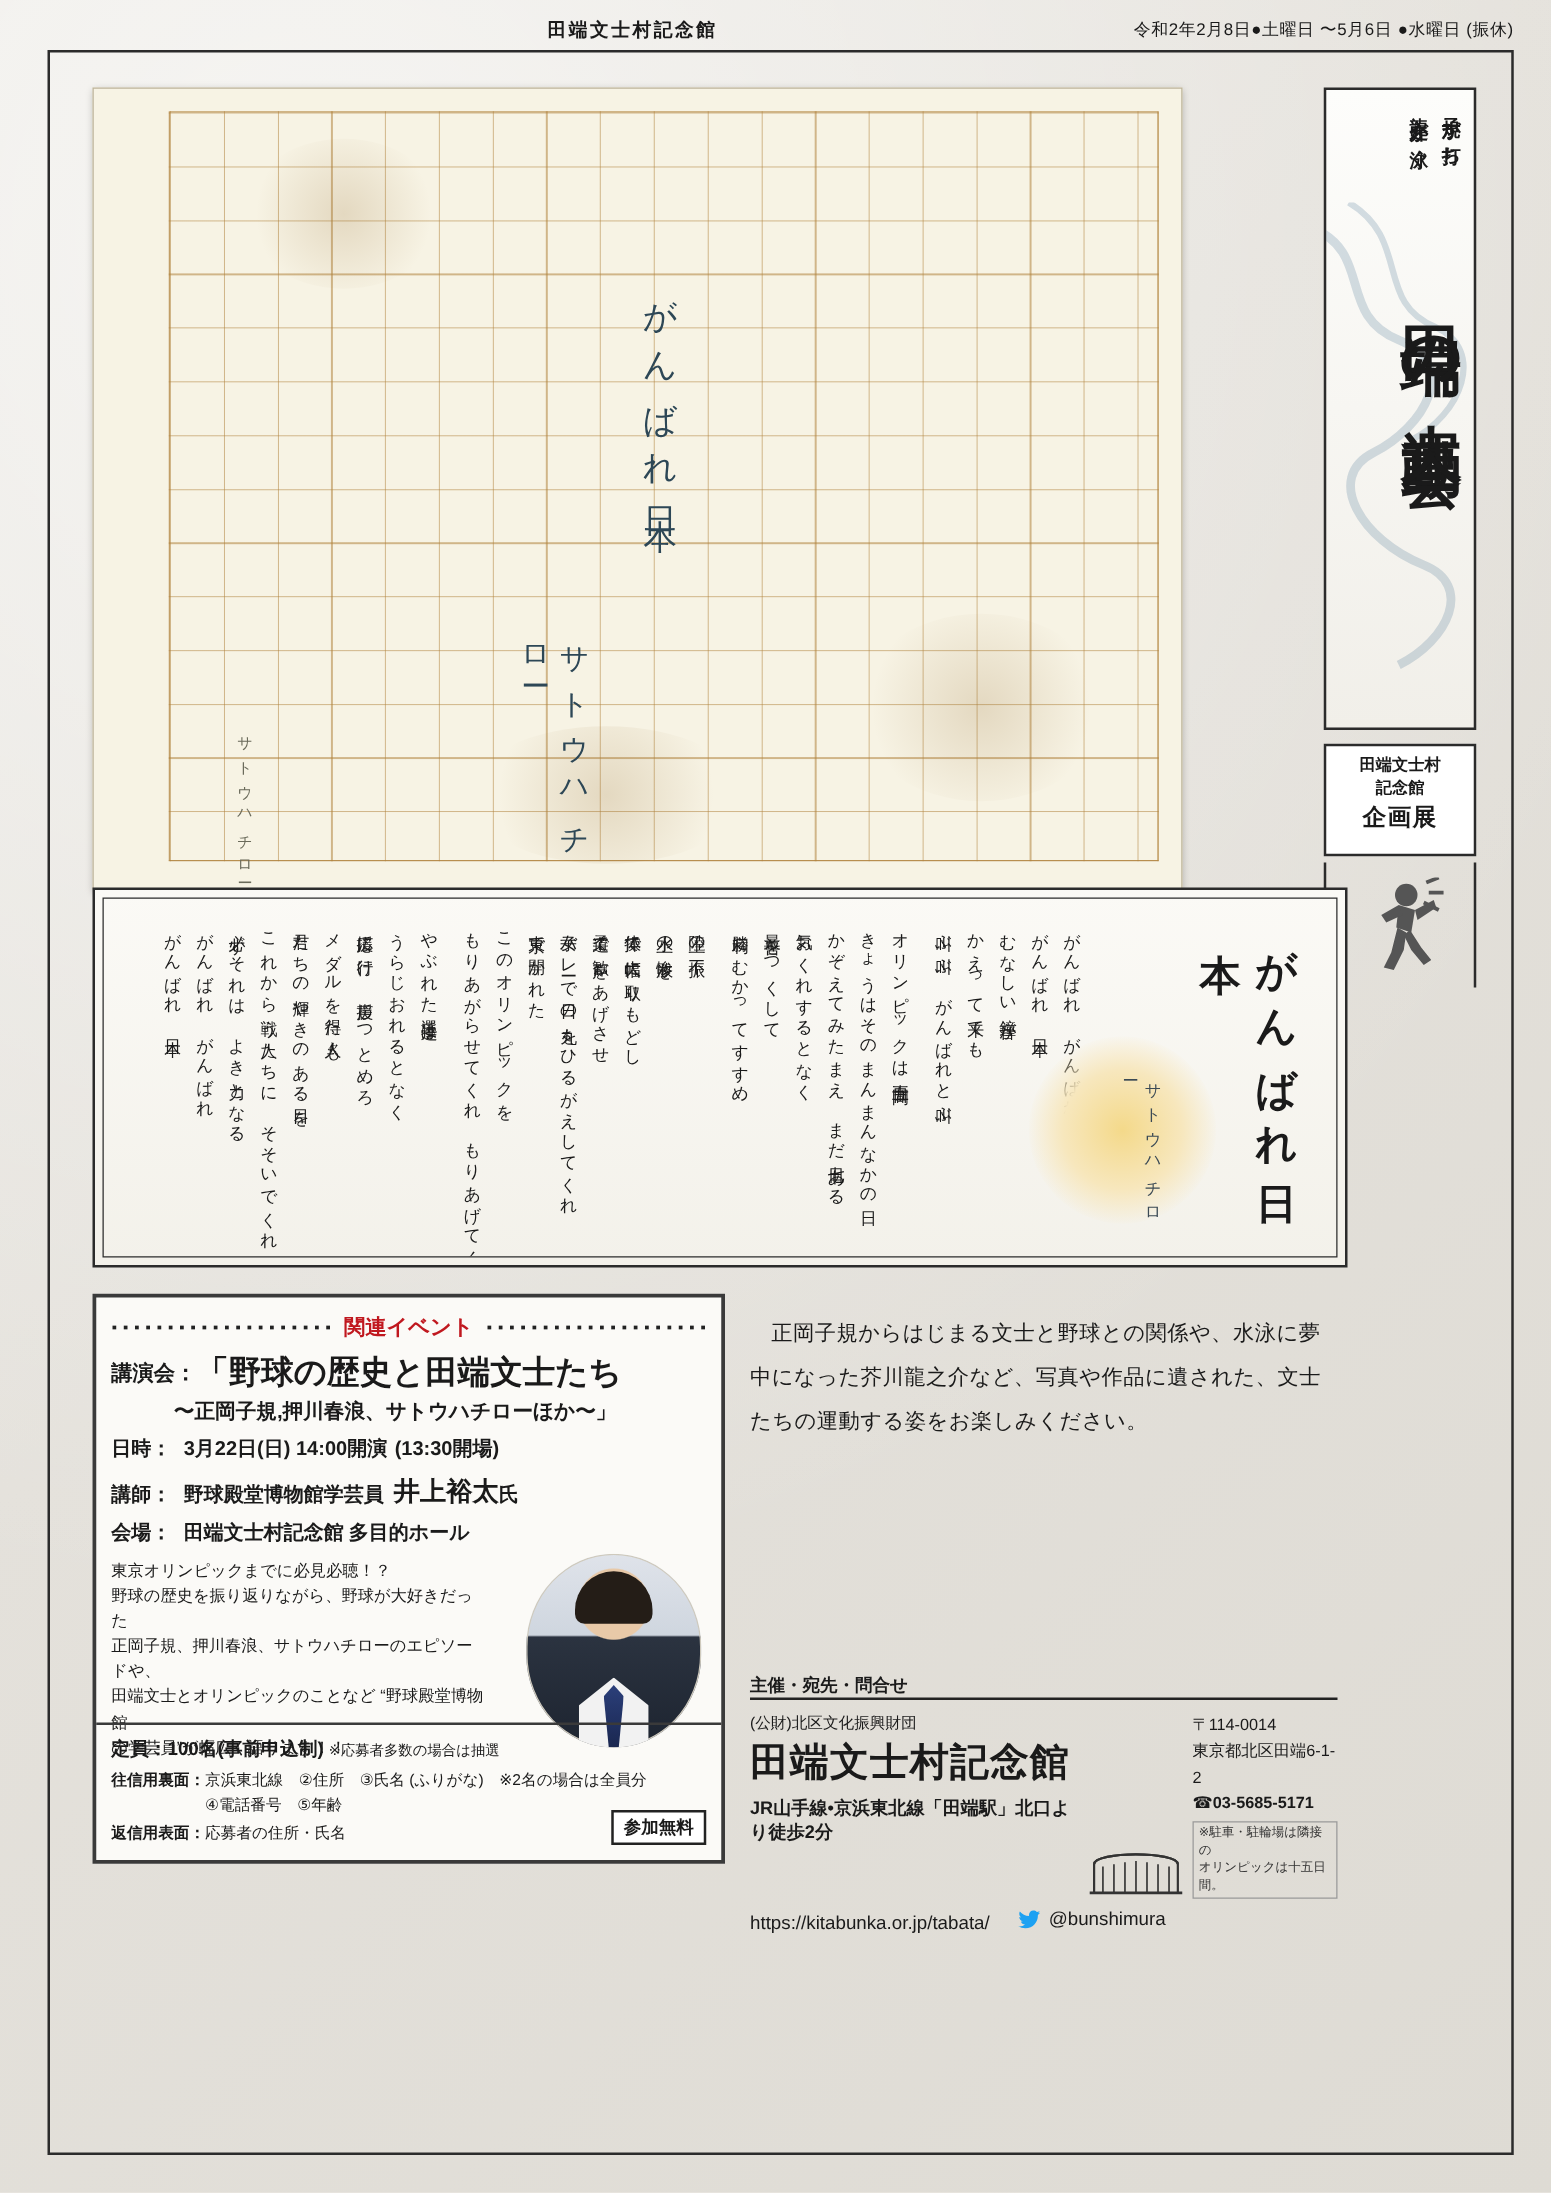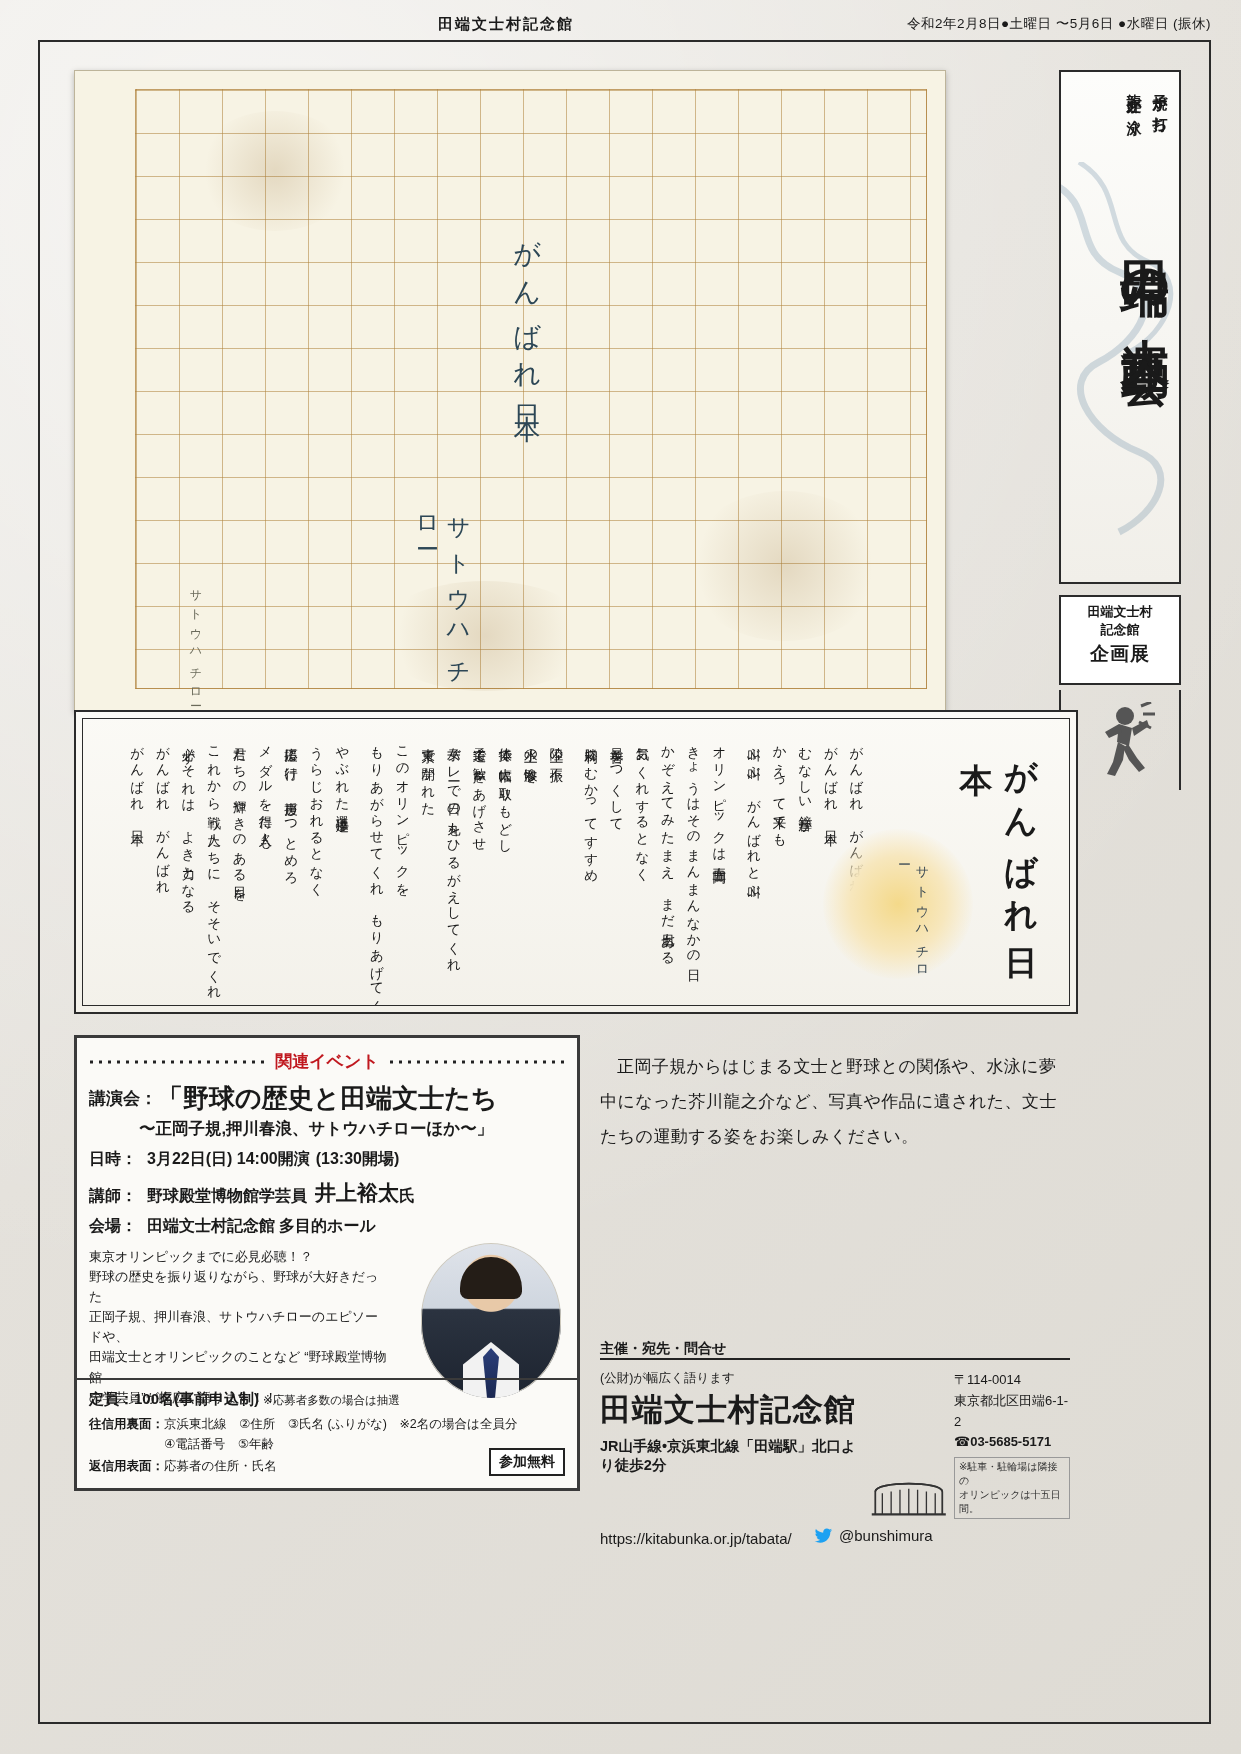--- a/index.html
+++ b/index.html
@@ -400,21 +400,21 @@
   </div>
 
   <div class="desc" style="left:600px;top:1050px;width:470px;">
     <p>正岡子規からはじまる文士と野球との関係や、水泳に夢中になった芥川龍之介など、写真や作品に遺された、文士たちの運動する姿をお楽しみください。</p>
   </div>
 
   <div class="org" style="left:600px;top:1340px;width:470px;">
     <div class="org-h">主催・宛先・問合せ</div>
     <div class="org-row">
       <div class="org-left">
-        <div class="org-small">(公財)が幅広く語ります</div>
+        <div class="org-small">(公財)北区文化振興財団</div>
         <div class="org-name">田端文士村記念館</div>
         <div class="org-access">JR山手線•京浜東北線「田端駅」北口より徒歩2分</div>
       </div>
       <svg class="bldg" viewBox="0 0 88 48">
         <path d="M6,46 L6,20 C6,8 82,8 82,20 L82,46" fill="none" stroke="#333" stroke-width="2"></path>
         <path d="M14,46 L14,22 M24,46 L24,20 M34,46 L34,18 M44,46 L44,17 M54,46 L54,18 M64,46 L64,20 M74,46 L74,22" stroke="#333" stroke-width="1.5"></path>
         <path d="M2,46 L86,46" stroke="#333" stroke-width="2.5"></path>
         <path d="M6,20 C6,8 82,8 82,20" fill="none" stroke="#333" stroke-width="2"></path>
       </svg>
       <div class="org-right">

